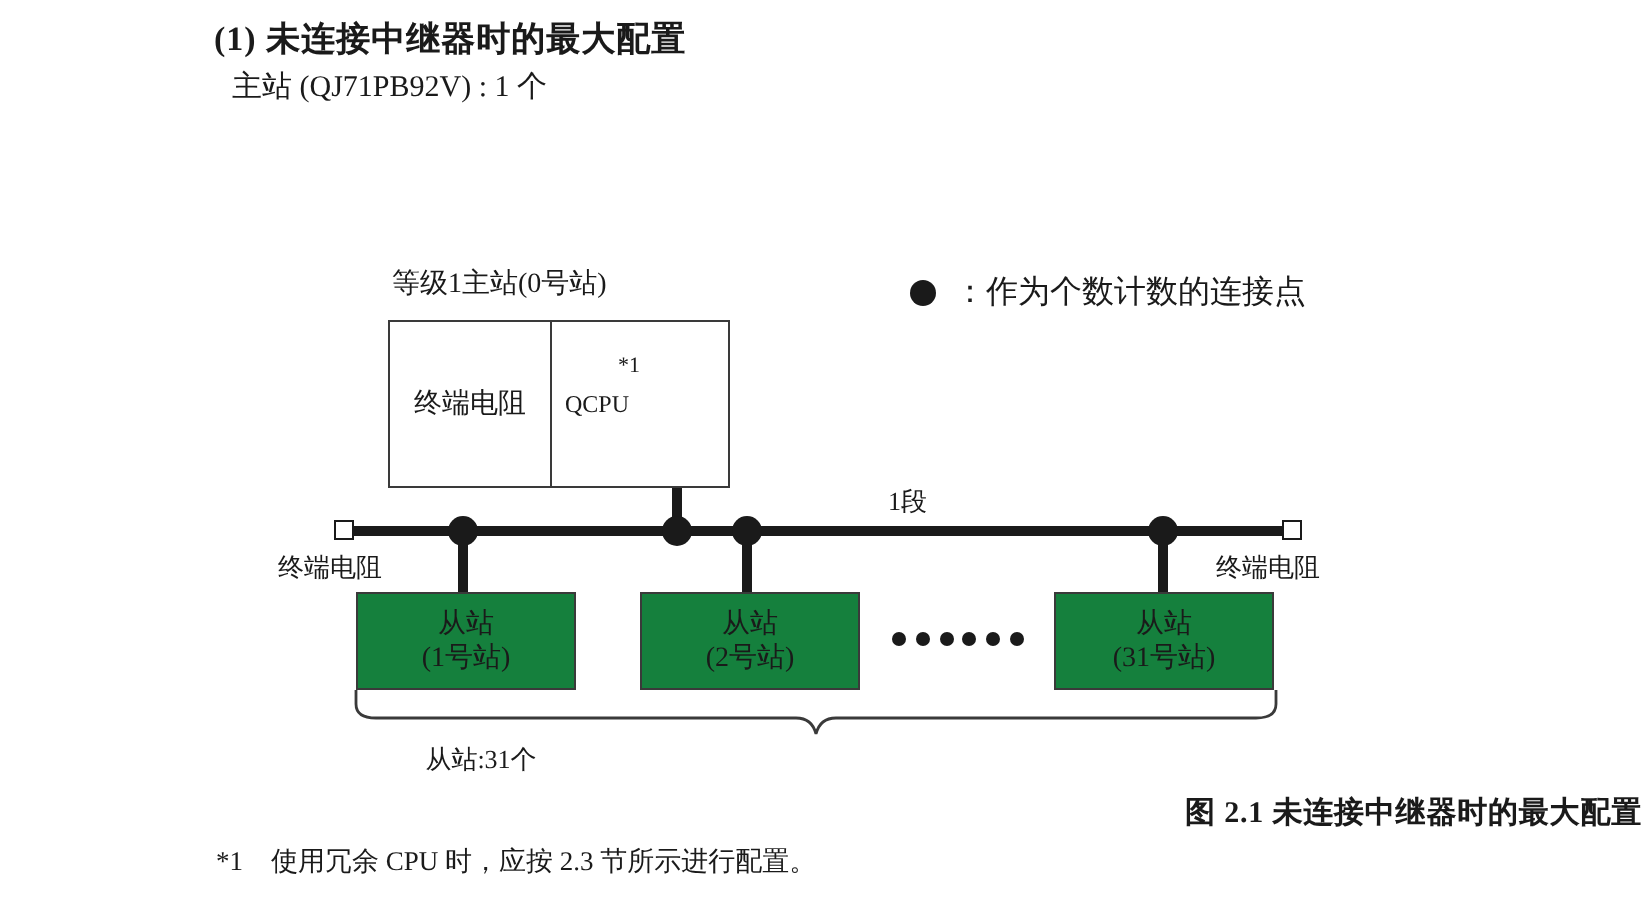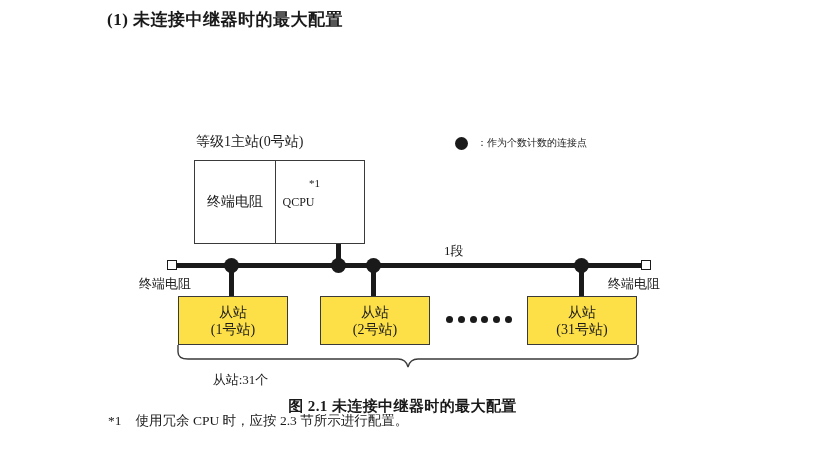--- a/index.html
+++ b/index.html
@@ -48,21 +48,21 @@
   }
   #legend .dot {
     width: 13px;
     height: 13px;
     border-radius: 50%;
     background: #1a1a1a;
     display: inline-block;
     margin-right: 9px;
   }
   #legend .lg-text {
-    font-size: 10px;
+    font-size: 16px;
   }
 
   
   #master-caption {
     left: 196px;
     top: 133px;
     font-size: 14px;
     white-space: nowrap;
   }
   #master-rack {
@@ -139,21 +139,21 @@
   .slave-box {
     top: 296px;
     width: 110px;
     height: 49px;
     border: 1.4px solid #3a3a3a;
     box-sizing: border-box;
     display: flex;
     flex-direction: column;
     align-items: center;
     justify-content: center;
-    background: #fde047;
+    background: #15803d;
   }
   .slave-box .l1 { font-size: 14px; line-height: 17px; }
   .slave-box .l2 { font-size: 14px; line-height: 17px; }
 
   #ellipsis {
     left: 446px;
     top: 316px;
     width: 66px;
     display: flex;
     justify-content: space-between;
@@ -176,39 +176,40 @@
     font-size: 13px;
     margin-left: 36px;
   }
   #brace-label .inner { margin-left: -412px; }
 
   
   #fig-caption {
     left: 0;
     top: 397px;
     width: 821px;
-    text-align: center;
+    text-align: right;
     font-size: 15px;
     font-weight: bold;
     letter-spacing: 0.4px;
   }
   #fig-caption .inner { margin-left: -16px; }
   #footnote {
     left: 108px;
-    top: 412px;
+    top: 422px;
     font-size: 13.5px;
     white-space: nowrap;
   }
   #footnote .mark { margin-right: 14px; }
 </style>
 </head>
 <body>
 
 <div class="abs" id="heading-block">
   <div class="h-title">(1) 未连接中继器时的最大配置</div>
+  <div class="h-line">主站 (QJ71PB92V) : 1 个</div>
 </div>
 
 <div class="abs" id="legend">
   <span class="dot"></span>
   <span class="lg-text">：作为个数计数的连接点</span>
 </div>
 
 <div class="abs" id="master-caption">等级1主站(0号站)</div>
 
 <div class="abs" id="master-rack">

